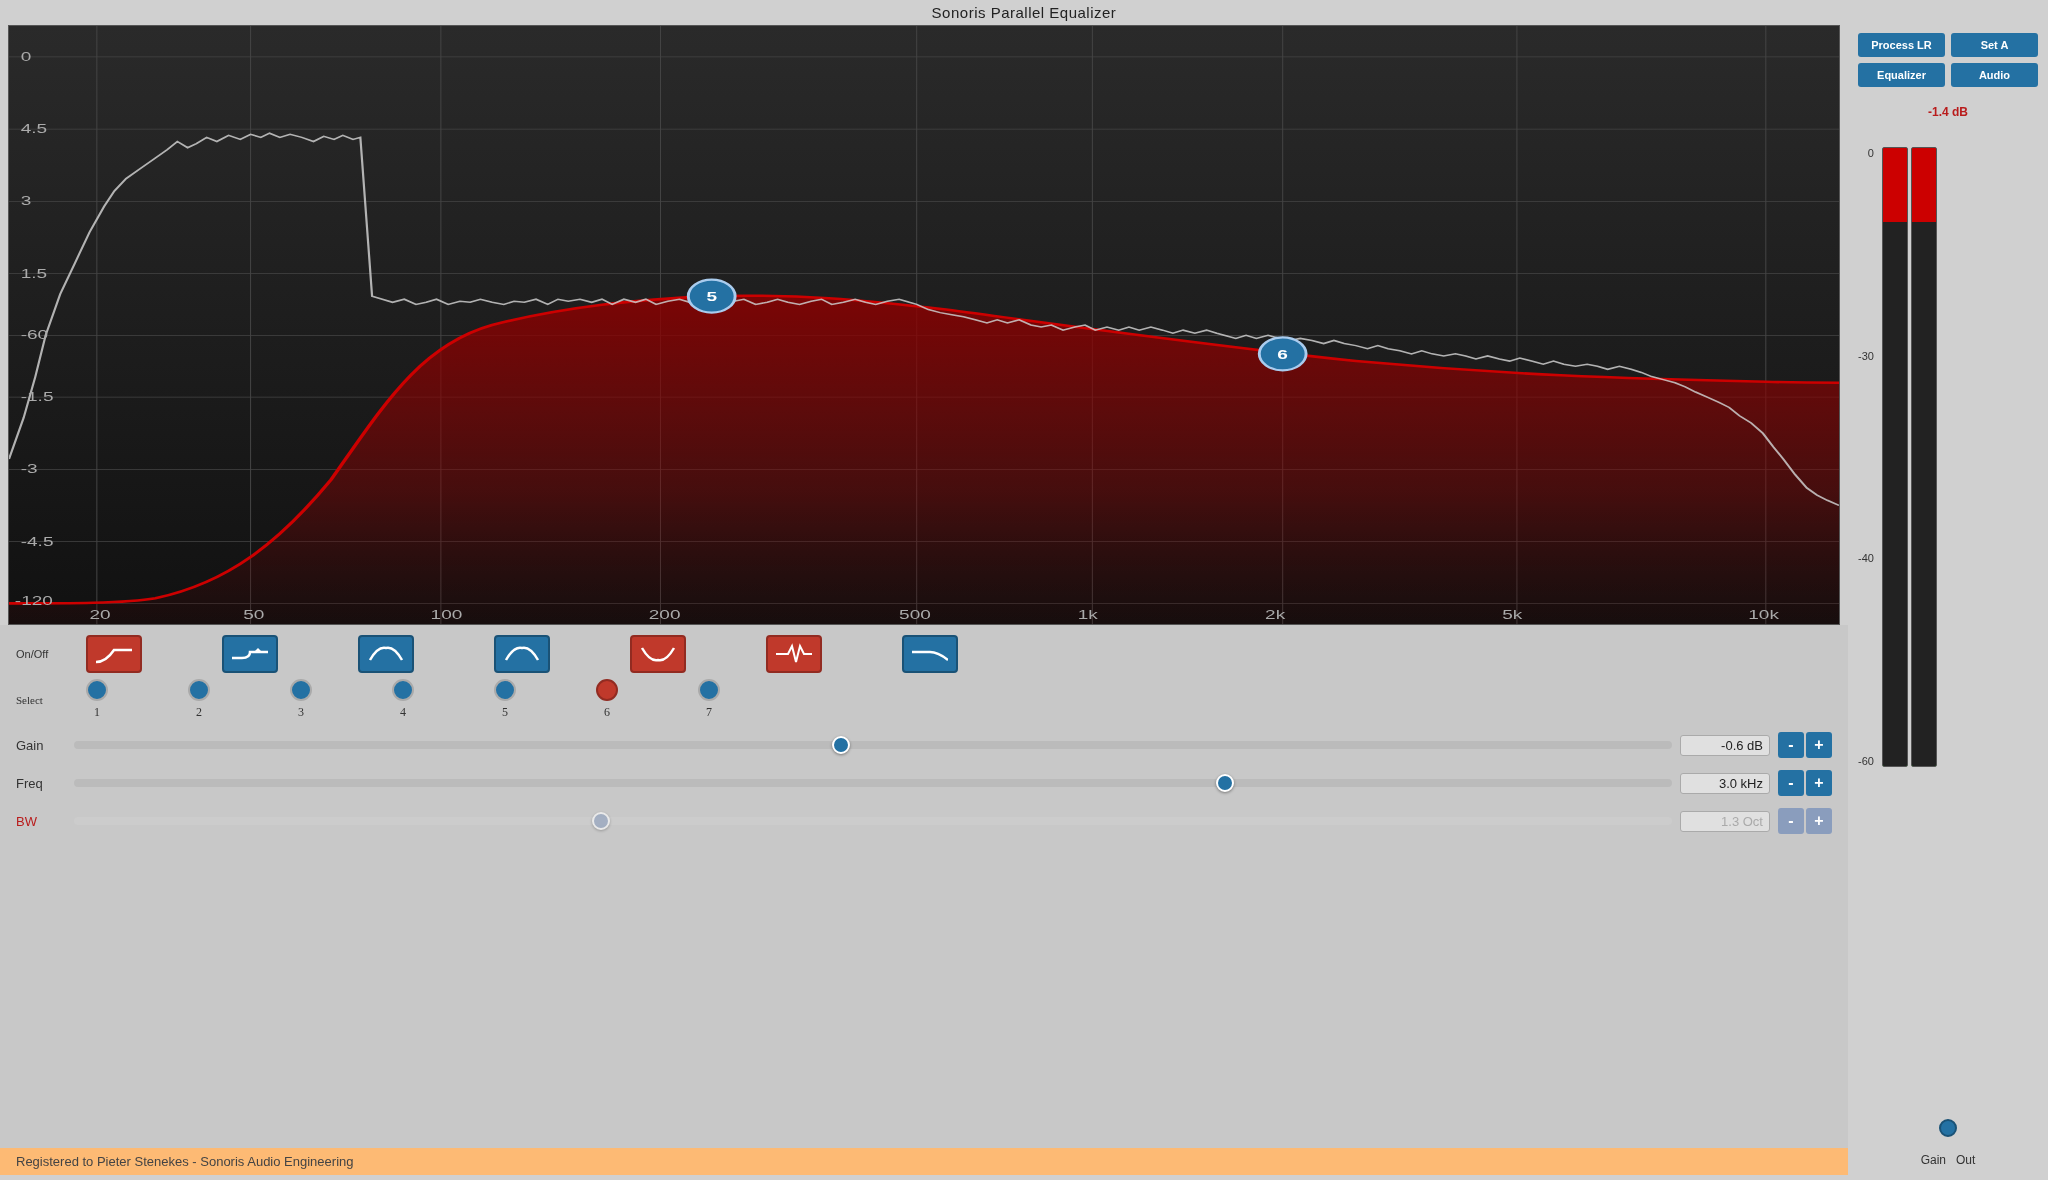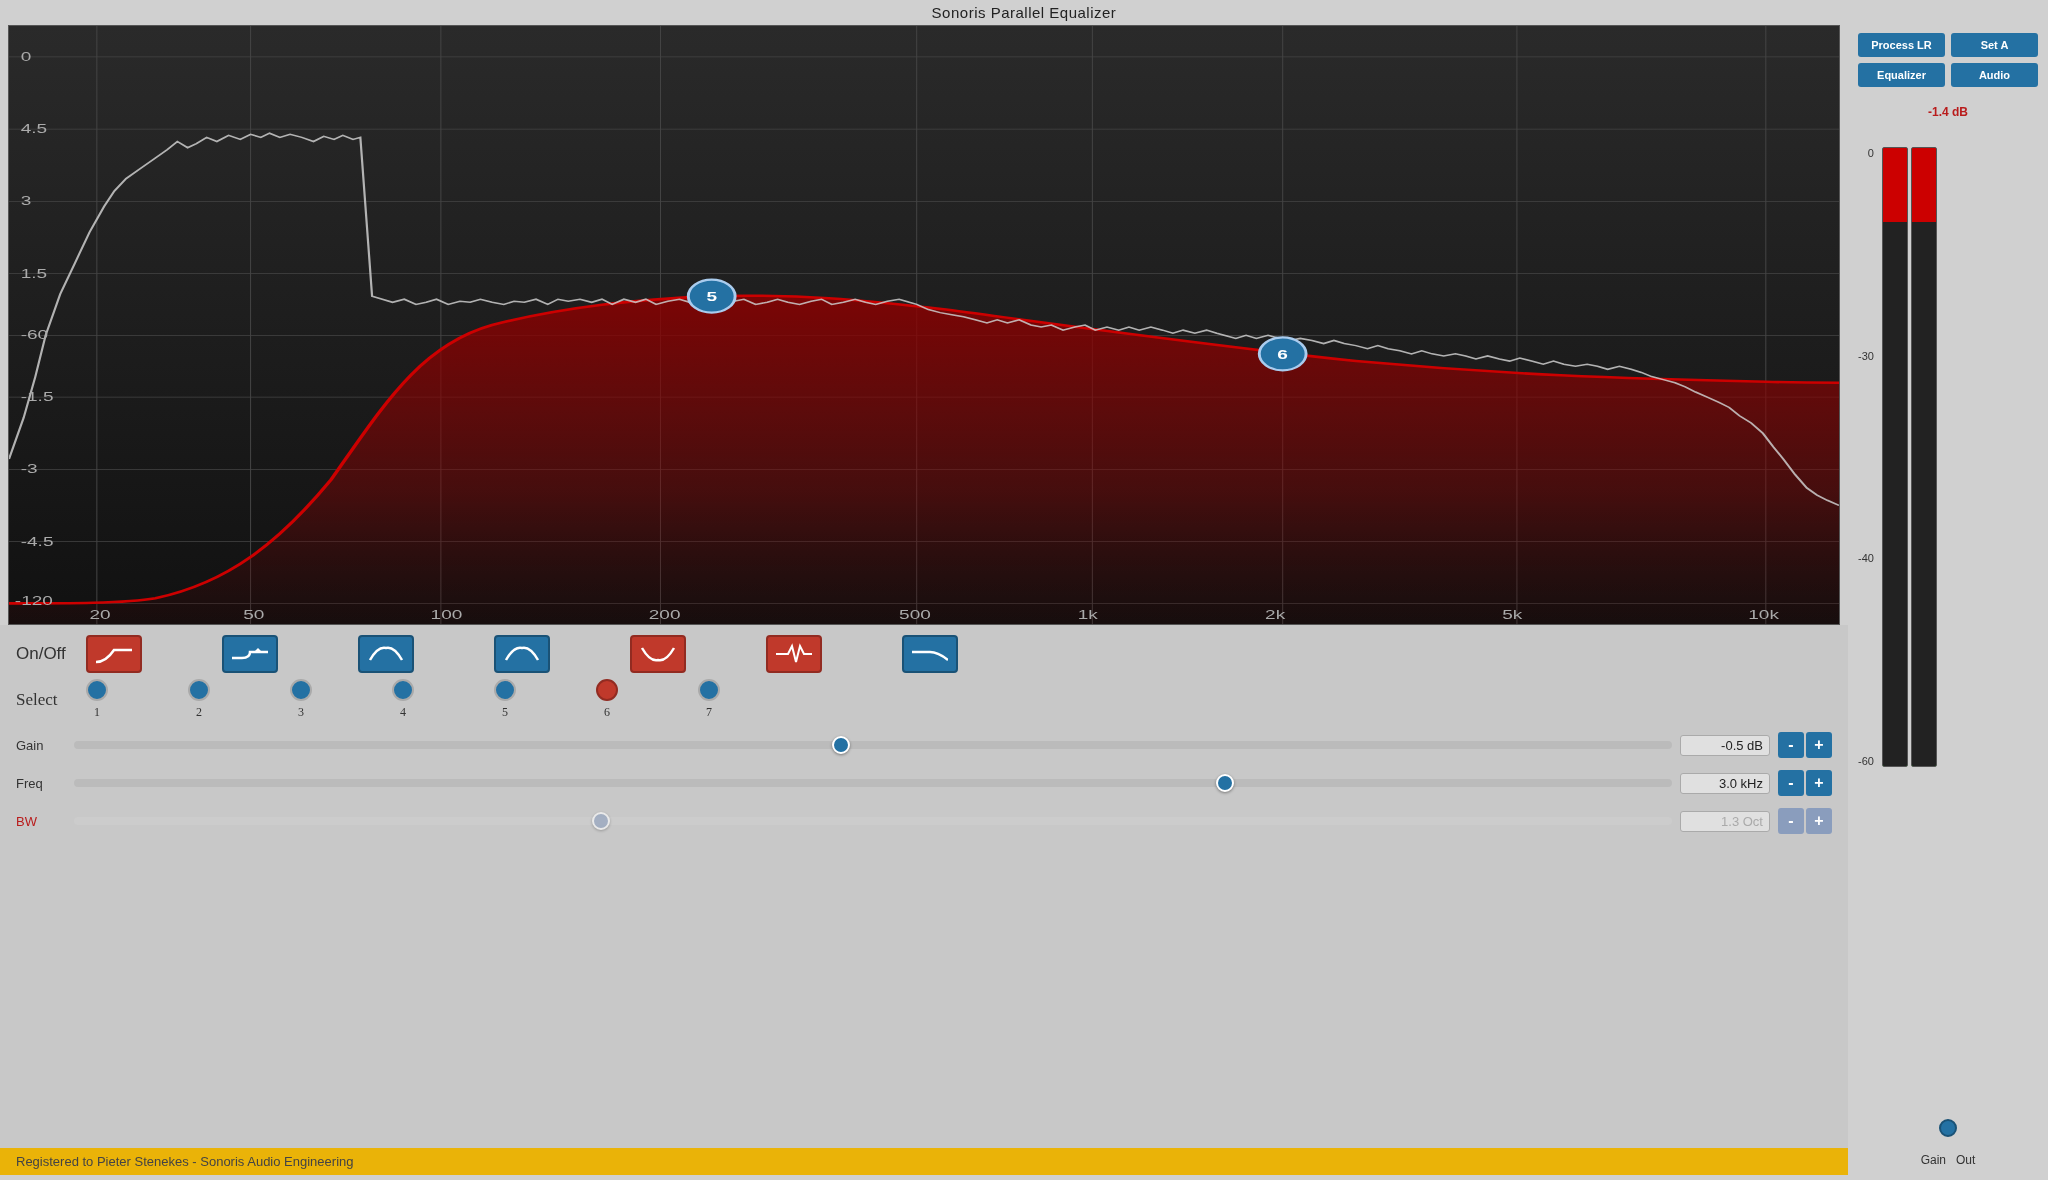--- a/index.html
+++ b/index.html
@@ -64,21 +64,21 @@
 
     
     .band-row {
       display: flex;
       flex-direction: row;
       align-items: center;
       margin-bottom: 4px;
     }
     .band-row-label {
       width: 60px;
-      font-size: 17px;
+      font-size: 11px;
       color: #333;
       font-weight: normal;
     }
     .band-buttons {
       display: flex;
       flex-direction: row;
       gap: 80px;
       margin-left: 10px;
     }
     .band-button {
@@ -188,21 +188,21 @@
       justify-content: center;
       font-weight: bold;
     }
     .slider-btn.disabled { background: #8a9dbd; }
 
     
     #footer {
       padding: 6px 16px;
       font-size: 13px;
       color: #444;
-      background: #eab308;
+      background: #fdba74;
     }
 
     
     #right-panel {
       width: 200px;
       display: flex;
       flex-direction: column;
       padding: 8px 10px;
       background: #d0d0d0;
       gap: 6px;
@@ -505,21 +505,21 @@
             <span class="band-number">7</span>
           </div>
         </div>
       </div>
 
       <div class="slider-row">
         <span class="slider-label">Gain</span>
         <div class="slider-track">
           <div class="slider-thumb" style="left: 48%;"></div>
         </div>
-        <div class="slider-value">-0.5 dB</div>
+        <div class="slider-value">-0.6 dB</div>
         <div class="slider-buttons">
           <button class="slider-btn">-</button>
           <button class="slider-btn">+</button>
         </div>
       </div>
 
       <div class="slider-row">
         <span class="slider-label">Freq</span>
         <div class="slider-track">
           <div class="slider-thumb" style="left: 72%;"></div>

